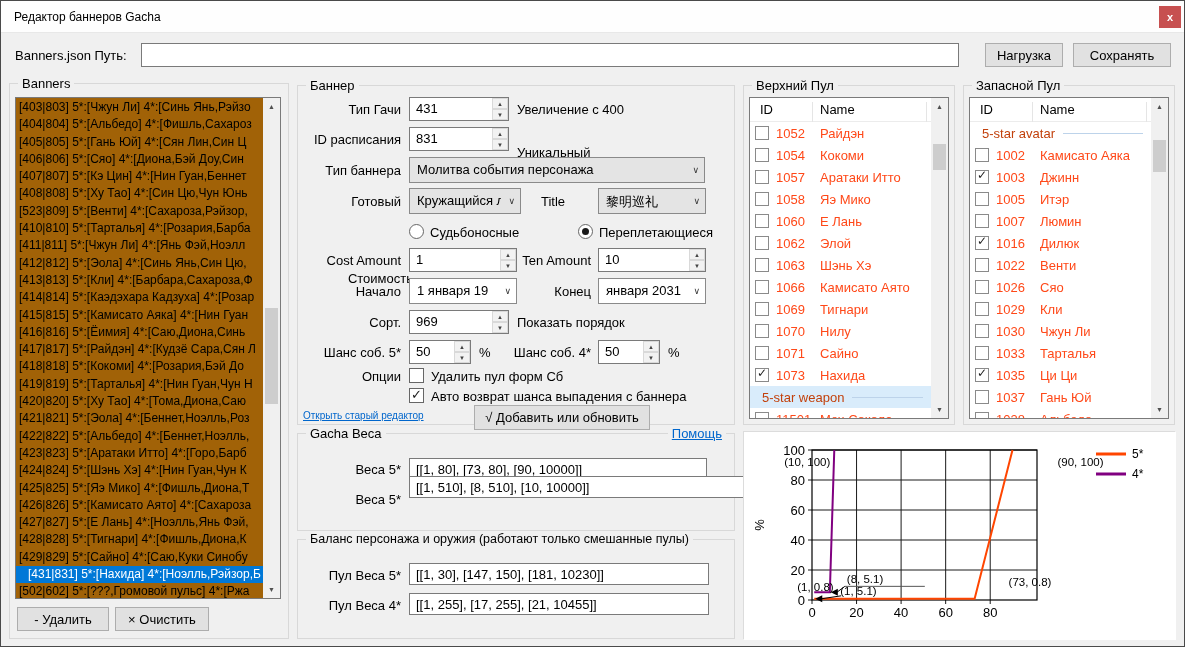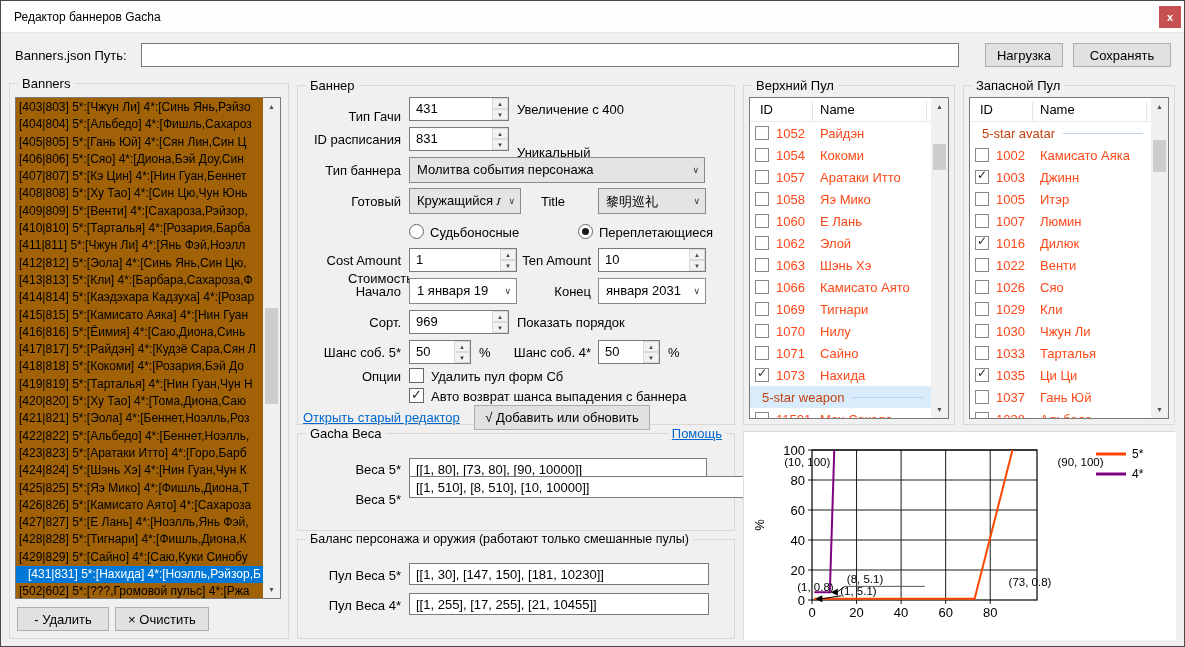--- a/index.html
+++ b/index.html
@@ -9,21 +9,21 @@
   .titlebar { position:absolute; left:0; top:0; right:0; height:32px; background:#fefefe; border-bottom:1px solid #e8e8e8; }
   .title-text { position:absolute; left:13px; top:9px; font-size:12px; color:#000; }
   .close-btn { position:absolute; right:3px; top:5px; width:22px; height:22px; background:#c75050; color:#fff; font-size:11px; font-weight:bold; display:flex; align-items:center; justify-content:center; cursor:default; }
   .lbl { position:absolute; font-size:13px; color:#000; white-space:nowrap; }
   .rlbl { position:absolute; font-size:13px; color:#000; white-space:nowrap; text-align:right; }
   .tinput { position:absolute; background:#fff; border:1px solid #7a7a7a; font-size:13px; padding:1px 6px; font-family:inherit; color:#000; }
   .btn { position:absolute; background:#e1e1e1; border:1px solid #adadad; font-size:13px; display:flex; align-items:center; justify-content:center; white-space:nowrap; }
   .groupbox { position:absolute; border:1px solid #d8d8d8; }
   .glabel { position:absolute; top:-8px; left:8px; background:#f0f0f0; padding:0 4px; font-size:13px; white-space:nowrap; }
   .glink { position:absolute; top:-8px; right:8px; background:#f0f0f0; padding:0 4px; font-size:13px; color:#0066cc; text-decoration:underline; white-space:nowrap; }
-  .link { position:absolute; font-size:13px; color:#0066cc; text-decoration:underline; white-space:nowrap; }
+  .link { position:absolute; font-size:10px; color:#0066cc; text-decoration:underline; white-space:nowrap; }
   
   .listbox { position:absolute; background:#a16207; border:1px solid #7a7a7a; overflow:hidden; }
   .list-inner { position:absolute; left:0; top:1px; right:17px; bottom:0; overflow:hidden; }
   .list-row { height:17.3px; line-height:17.3px; font-size:12px; white-space:nowrap; overflow:hidden; padding-left:3px; color:#000; }
   .list-row.selected { background:#0078d7; color:#fff;padding-left:12px; }
   
   .sbar { position:absolute; right:0; top:0; bottom:0; width:17px; background:#f0f0f0; }
   .sbtn { position:absolute; left:0; width:17px; height:17px; font-size:7px; color:#505050; display:flex; align-items:center; justify-content:center; }
   .sthumb { position:absolute; left:2px; width:13px; background:#cdcdcd; }
   
@@ -78,21 +78,21 @@
     <span class="glabel">Banners</span>
   </div>
   <div class="listbox" style="left:14px;top:96px;width:266px;height:502px;">
     <div class="list-inner" id="banners-list">
         <div class="list-row">[403|803] 5*:[Чжун Ли] 4*:[Синь Янь,Рэйзо</div>
         <div class="list-row">[404|804] 5*:[Альбедо] 4*:[Фишль,Сахароз</div>
         <div class="list-row">[405|805] 5*:[Гань Юй] 4*:[Сян Лин,Син Ц</div>
         <div class="list-row">[406|806] 5*:[Сяо] 4*:[Диона,Бэй Доу,Син</div>
         <div class="list-row">[407|807] 5*:[Кэ Цин] 4*:[Нин Гуан,Беннет</div>
         <div class="list-row">[408|808] 5*:[Ху Тао] 4*:[Син Цю,Чун Юнь</div>
-        <div class="list-row">[409|809] 5*:[Венти] 4*:[Сахароза,Рэйзор,</div>
+        <div class="list-row">[523|809] 5*:[Венти] 4*:[Сахароза,Рэйзор,</div>
         <div class="list-row">[410|810] 5*:[Тарталья] 4*:[Розария,Барба</div>
         <div class="list-row">[411|811] 5*:[Чжун Ли] 4*:[Янь Фэй,Ноэлл</div>
         <div class="list-row">[412|812] 5*:[Эола] 4*:[Синь Янь,Син Цю,</div>
         <div class="list-row">[413|813] 5*:[Кли] 4*:[Барбара,Сахароза,Ф</div>
         <div class="list-row">[414|814] 5*:[Каэдэхара Кадзуха] 4*:[Розар</div>
         <div class="list-row">[415|815] 5*:[Камисато Аяка] 4*:[Нин Гуан</div>
         <div class="list-row">[416|816] 5*:[Ёимия] 4*:[Саю,Диона,Синь</div>
         <div class="list-row">[417|817] 5*:[Райдэн] 4*:[Кудзё Сара,Сян Л</div>
         <div class="list-row">[418|818] 5*:[Кокоми] 4*:[Розария,Бэй До</div>
         <div class="list-row">[419|819] 5*:[Тарталья] 4*:[Нин Гуан,Чун Н</div>
@@ -115,21 +115,21 @@
       <div class="sbtn" style="bottom:0;top:auto;">▼</div>
     </div>
   </div>
   <div class="btn" style="left:16px;top:606px;width:92px;height:24px;">- Удалить</div>
   <div class="btn" style="left:114px;top:606px;width:94px;height:24px;">× Очистить</div>
 
   <div class="groupbox" style="left:296px;top:84px;width:438px;height:340px;">
     <span class="glabel">Баннер</span>
   </div>
 
-  <span class="rlbl" style="left:296px;top:108px;width:104px;">Тип Гачи</span>
+  <span class="rlbl" style="left:296px;top:101px;width:104px;">Тип Гачи</span>
   <div class="spinner" style="left:408px;top:96px;width:100px;height:24px;">
     <span class="val">431</span>
     <span class="spins">
         <i>▲</i>
         <i>▼</i>
       </span>
   </div>
   <span class="lbl" style="left:516px;top:101px;">Увеличение с 400</span>
 
   <span class="rlbl" style="left:296px;top:131px;width:104px;">ID расписания</span>

